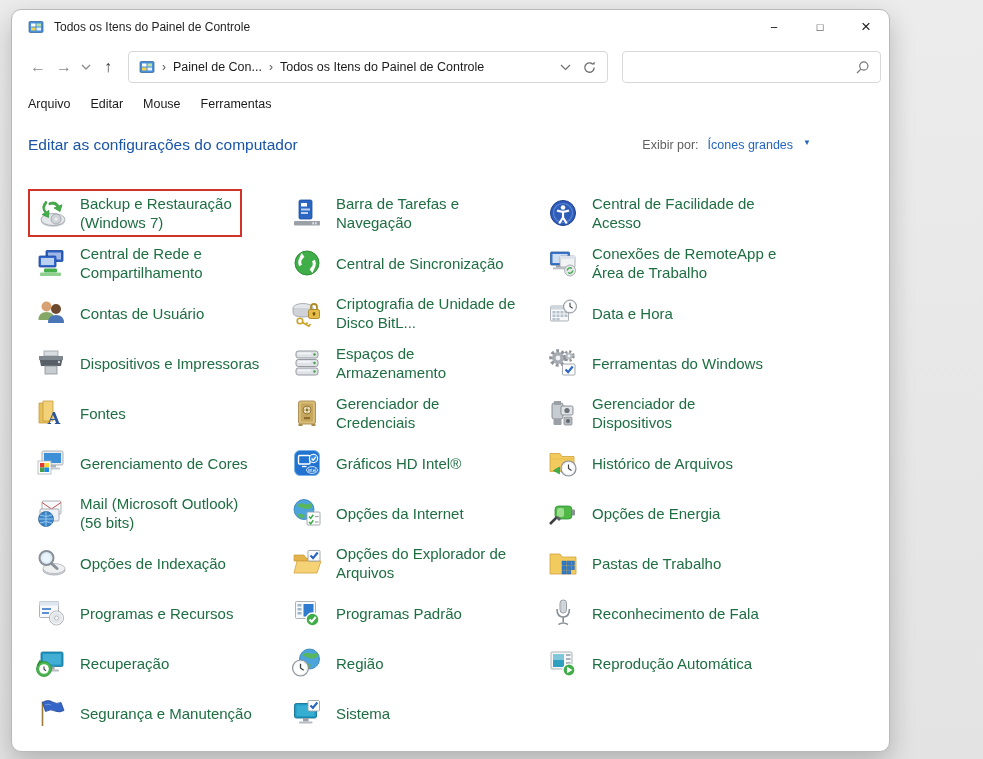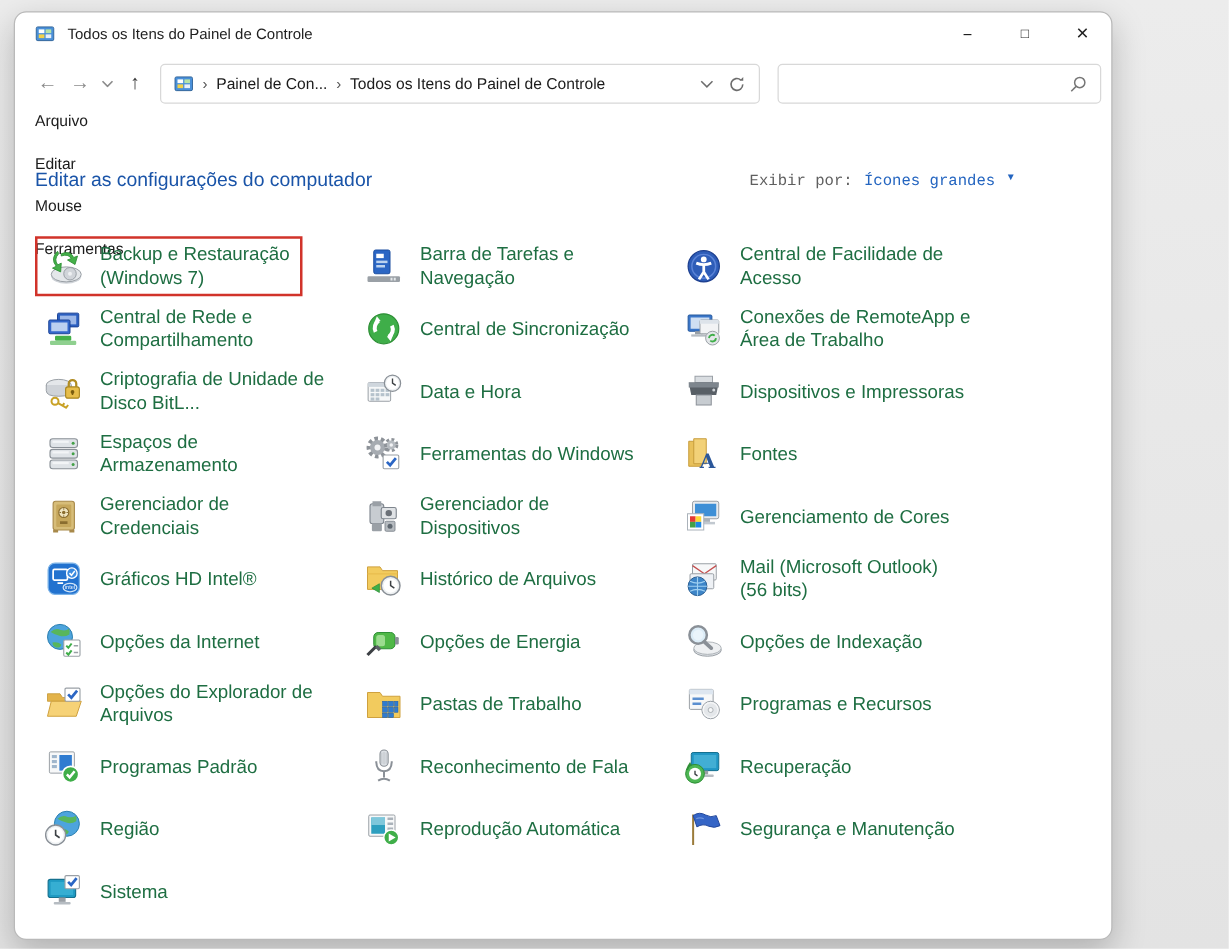--- a/index.html
+++ b/index.html
@@ -34,27 +34,27 @@
     margin-left:10px; width:480px; height:32px; border:1px solid #d8d8d8; border-radius:4px;
     display:flex; align-items:center; padding:0 10px; gap:7px; font-size:12.5px; background:#fff;
   }
   .crumb-sep { color:#555; font-size:12px; }
   .crumb { white-space:nowrap; }
   .addr-spacer { flex:1; }
   .searchbox { flex:1; height:32px; margin-left:14px; border:1px solid #d8d8d8; border-radius:4px; position:relative; background:#fff; }
   .searchbox input { width:100%; height:100%; border:0; outline:0; background:transparent; padding:0 34px 0 10px; font-size:12.5px; font-family:inherit; }
   .searchbox .mag { position:absolute; right:10px; top:8px; }
   
-  .menubar { height:28px; display:flex; align-items:flex-start; gap:20px; padding-left:16px; font-size:12.5px;flex-direction:column; }
+  .menubar { height:28px; display:flex; align-items:center; gap:20px; padding-left:16px; font-size:12.5px; }
   .menu-item { color:#1b1b1b; }
   
   .content { padding:8px 16px 0 16px; }
   .content-header { display:flex; justify-content:space-between; align-items:center; margin-top:10px; padding-right:62px; }
   .page-title { font-size:15.5px; color:var(--header-text,#1a54a8); font-weight:400; }
-  .view-by { font-size:12.5px; color:#5f5f5f; display:flex; gap:9px;font-family:Liberation Mono, monospace; }
+  .view-by { font-size:12.5px; color:#5f5f5f; display:flex; gap:9px; }
   .view-by .view-value { color:var(--link-blue,#2465c0); }
   .view-by .caret { color:var(--link-blue,#2465c0); font-size:8px; margin-left:1px; }
   .grid { margin-top:34px; display:grid; grid-template-columns:repeat(3,256px); grid-auto-rows:50px; }
   .item { display:flex; align-items:center; }
   .item-box { display:inline-flex; align-items:center; gap:13px; padding:3px 8px 3px 5px; border:2px solid transparent; }
   .item.hl .item-box { border-color:var(--highlight-red,#d1332a); }
   .icon { width:32px; height:32px; flex:none; }
   .icon svg { width:32px; height:32px; display:block; }
   .label { font-size:15px; line-height:19px; color:var(--item-text,#1e6e42); white-space:pre-line; }
 </style>
@@ -241,20 +241,33 @@
               </svg>
             </span>
             <span class="label">Conexões de RemoteApp e
 Área de Trabalho</span>
           </div>
         </div>
         <div class="item">
           <div class="item-box">
             <span class="icon">
               <svg viewBox="0 0 32 32">
+                <circle cx="11.5" cy="9.5" r="5" fill="#d8a173"></circle>
+                <path d="M3.5 23 q0 -8 8 -8 q8 0 8 8z" fill="#86a867"></path>
+                <circle cx="21" cy="12" r="5" fill="#6d4a2f"></circle>
+                <path d="M13 26 q0 -8 8 -8 q8 0 8 8z" fill="#4b76b8"></path>
+              </svg>
+            </span>
+            <span class="label">Contas de Usuário</span>
+          </div>
+        </div>
+        <div class="item">
+          <div class="item-box">
+            <span class="icon">
+              <svg viewBox="0 0 32 32">
                 <ellipse cx="12" cy="11" rx="10" ry="4.5" fill="#e4e7ea" stroke="#9aa0a6" stroke-width=".8"></ellipse>
                 <path d="M2 11 v4.5 q0 4.5 10 4.5 q10 0 10 -4.5 V11" fill="#cfd3d8" stroke="#9aa0a6" stroke-width=".8"></path>
                 <rect x="17.5" y="12.5" width="11" height="9" rx="1.8" fill="#e6bd4a" stroke="#a8851d" stroke-width=".9"></rect>
                 <path d="M20 12.5 V10 a3 3 0 0 1 6 0 v2.5" fill="none" stroke="#b08c22" stroke-width="1.8"></path>
                 <circle cx="23" cy="16.5" r="1.5" fill="#7a5c0e"></circle>
                 <path d="M23 16.5 v2.5" stroke="#7a5c0e" stroke-width="1.2"></path>
                 <circle cx="9" cy="24" r="2.8" fill="none" stroke="#c9a227" stroke-width="1.6"></circle>
                 <path d="M11.5 25.5 l7 4 M15 27.5 l1.5 -2 M18 29 l1.5 -2" stroke="#c9a227" stroke-width="1.6"></path>
               </svg>
             </span>

